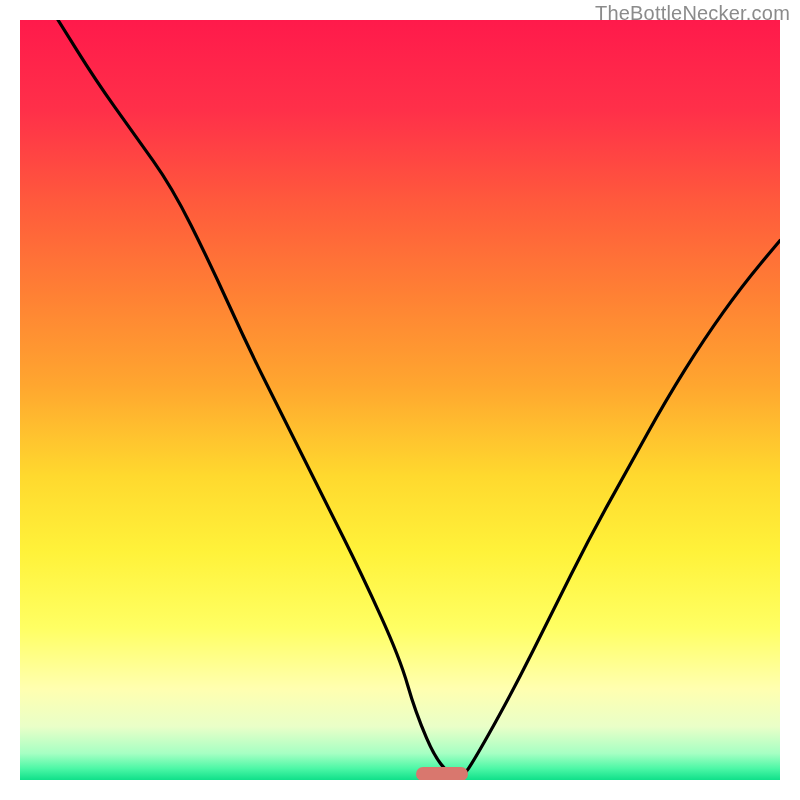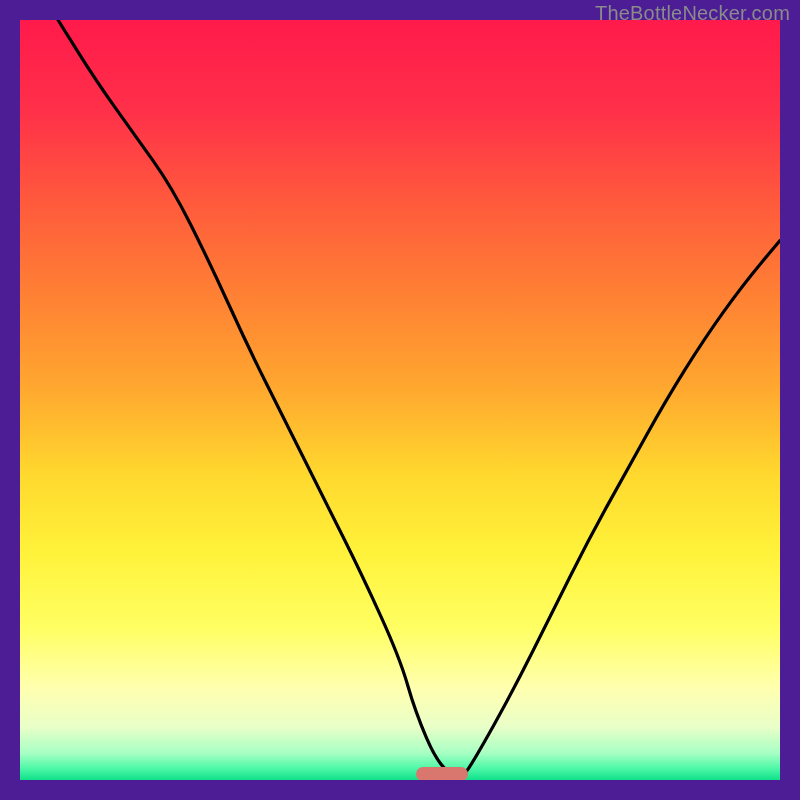--- a/index.html
+++ b/index.html
@@ -9,21 +9,21 @@
     height: 800px;
     background: #000;
     overflow: hidden;
   }
   .frame {
     position: absolute;
     left: 0;
     top: 0;
     width: 800px;
     height: 800px;
-    background: #4c1d95;
+    background: #ffffff;
   }
   .plot {
     position: absolute;
     left: 20px;
     top: 20px;
     width: 760px;
     height: 760px;
     overflow: hidden;
   }
   .gradient {

